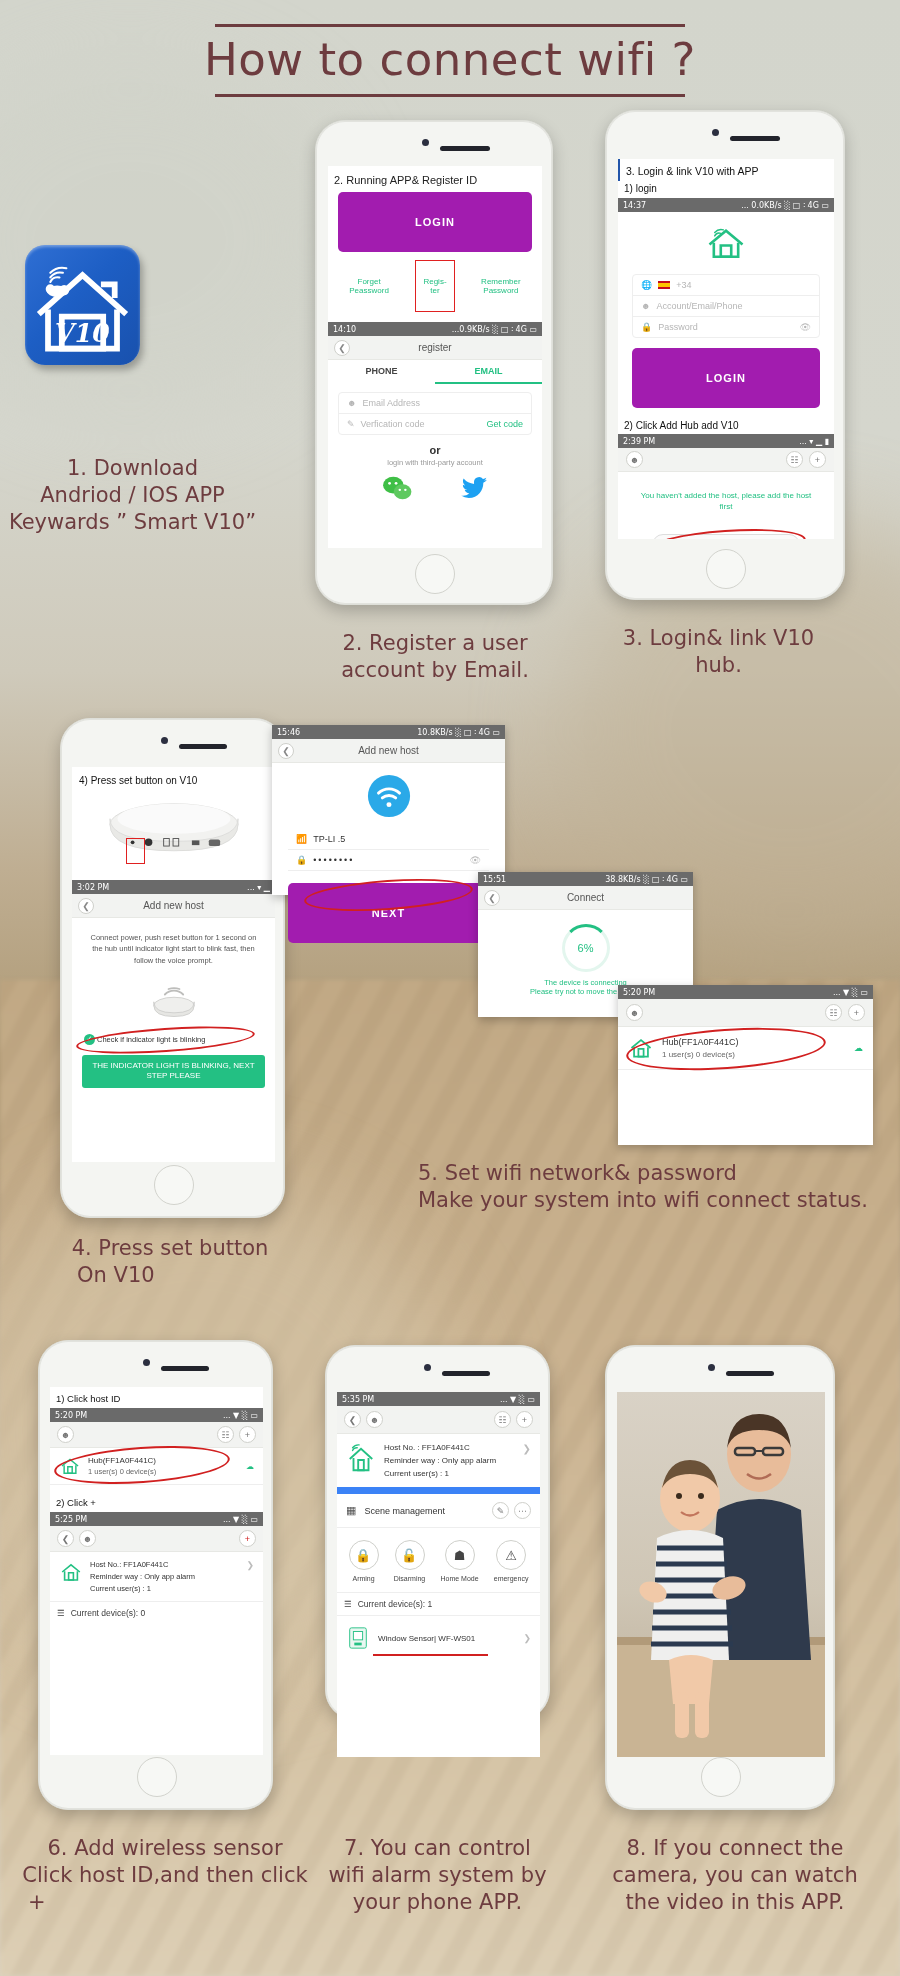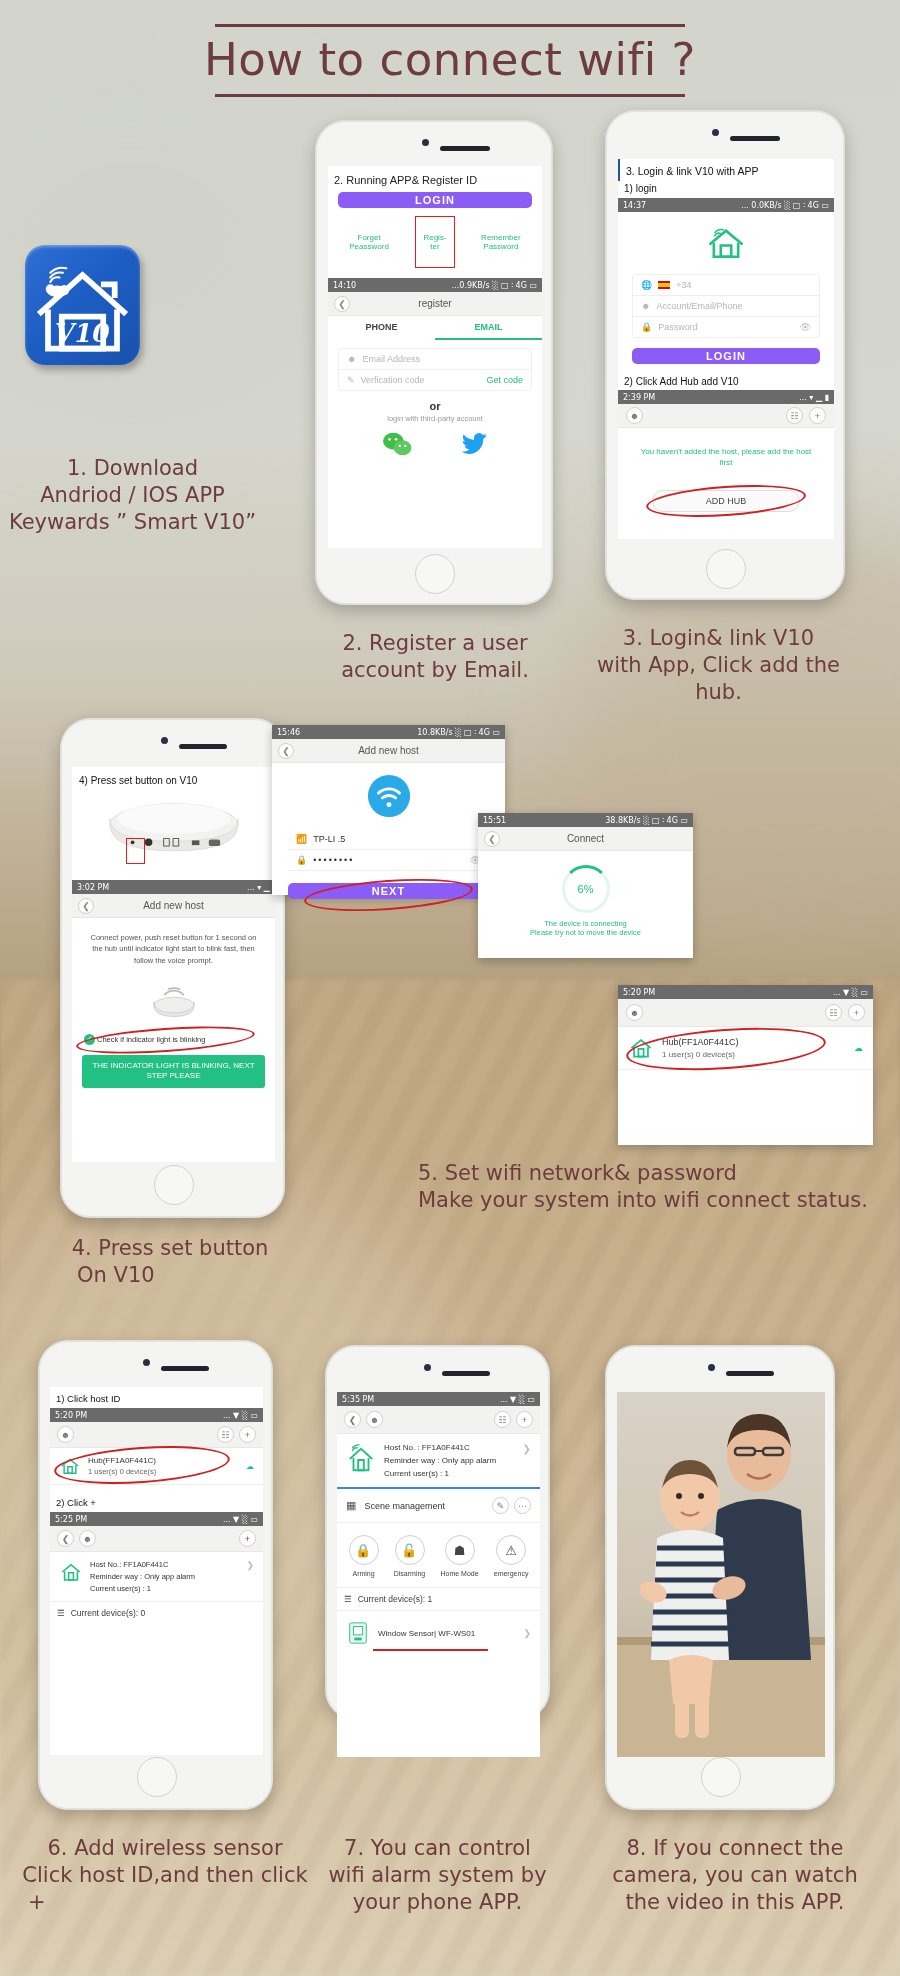--- a/index.html
+++ b/index.html
@@ -65,22 +65,22 @@
     background:#f2f3f1; height:24px; display:flex; align-items:center;
     justify-content:center; position:relative; font-size:10px; color:#555;
     border-bottom:1px solid #e7e8e4;
   }
   .navbar .back {
     position:absolute; left:6px; width:16px; height:16px; border-radius:50%;
     border:1px solid #cfd0cb; color:#888; font-size:9px;
     display:flex; align-items:center; justify-content:center; background:#fff;
   }
   .gbtn {
-    background:#8b5cf6; color:#fff; text-align:center; border-radius:5px;
-    font-size:11px; font-weight:bold; letter-spacing:1px; padding:2px 0;
+    background:#a21caf; color:#fff; text-align:center; border-radius:5px;
+    font-size:11px; font-weight:bold; letter-spacing:1px; padding:24px 0;
   }
   .glink { color:#23c083; font-size:8px; text-align:center; line-height:1.15; }
   .redbox { border:1.6px solid #e02020; }
   .field {
     display:flex; align-items:center; gap:6px; border-bottom:1px solid #eee;
     padding:5px 8px; font-size:9px; color:#b6b6b6;
   }
   .tabrow { display:flex; font-size:9px; font-weight:bold; color:#444; }
   .tabrow > div { flex:1; text-align:center; padding:6px 0; }
   .tabactive { color:#23c083; border-bottom:2px solid #23c083; }
@@ -250,21 +250,20 @@
     </div>
     <div style="font-size:8px;color:#23c083;text-align:center;padding:18px 20px;line-height:1.4;">You haven't added the host, please add the host first</div>
     <div style="position:relative;margin:4px 34px 0;">
       <div style="border:1px solid #ddd;border-radius:14px;text-align:center;font-size:9px;color:#444;padding:5px 0;background:#fafafa;">ADD HUB</div>
       <div class="redellipse" style="left:-6px;top:-4px;right:-6px;height:30px;"></div>
     </div>
   </div>
 </div>
 <div class="cap" style="left:576px;top:625px;width:285px;">
   <div>3. Login&amp; link V10</div>
-  <div>with App, Click add the</div>
   <div>hub.</div>
 </div>
 
 <div class="phone" style="left:60px;top:718px;width:225px;height:500px;">
   <div class="cam" style="left:100px;top:18px;"></div>
   <div class="spk" style="left:118px;top:25px;width:48px;"></div>
   <div class="home" style="left:93px;bottom:12px;width:40px;height:40px;"></div>
   <div class="screen" style="left:11px;top:48px;width:203px;height:395px;">
     <div style="font-size:10px;color:#111;padding:8px 7px 4px;">4) Press set button on V10</div>
     <div style="position:relative;text-align:center;padding:6px 0 10px;">
@@ -342,21 +341,21 @@
     <span>🔒</span>
     <span style="color:#333;letter-spacing:2px;">••••••••</span>
     <span style="margin-left:auto;">👁</span>
   </div>
   <div style="position:relative;margin:12px 16px 0;">
     <div class="gbtn">NEXT</div>
     <div class="redellipse" style="left:16px;top:-3px;right:16px;height:30px;"></div>
   </div>
 </div>
 
-<div style="position:absolute;left:478px;top:813px;width:215px;height:145px;background:#fff;box-shadow:0 3px 9px rgba(0,0,0,.25);">
+<div style="position:absolute;left:478px;top:872px;width:215px;height:145px;background:#fff;box-shadow:0 3px 9px rgba(0,0,0,.25);">
   <div class="statbar">
     <span>15:51</span>
     <span>38.8KB/s ░ □ ∶ 4G ▭</span>
   </div>
   <div class="navbar">
     <div class="back">❮</div>
     <span>Connect</span>
   </div>
   <div style="text-align:center;padding:14px 0 6px;position:relative;">
     <div style="width:48px;height:48px;border-radius:50%;border:3px solid #e3f6ee;border-top-color:#23c083;margin:0 auto;display:flex;align-items:center;justify-content:center;">
@@ -490,21 +489,21 @@
     <div class="navbar" style="justify-content:space-between;padding:0 7px;height:28px;">
       <div style="display:flex;gap:5px;">
         <div class="circ-icon">❮</div>
         <div class="circ-icon">☻</div>
       </div>
       <div style="display:flex;gap:5px;">
         <div class="circ-icon">☷</div>
         <div class="circ-icon">+</div>
       </div>
     </div>
-    <div style="padding:9px 9px;border-bottom:2px solid #3b82f6;display:flex;gap:8px;align-items:flex-start;">
+    <div style="padding:9px 9px;border-bottom:7px solid #3b82f6;display:flex;gap:8px;align-items:flex-start;">
       <svg width="30" height="32" viewBox="0 0 32 34">
         <g fill="none" stroke="#23c083" stroke-width="2">
           <path d="M4 17 L16 6 L28 17"></path>
             <path d="M8 16 L8 29 L24 29 L24 16"></path>
           <path d="M13 18 L19 18 L19 29 L13 29 Z"></path>
         </g>
         <g fill="none" stroke="#23c083" stroke-width="1.4" stroke-linecap="round">
           <path d="M7 8 A5 5 0 0 1 12 5"></path>
             <path d="M7 5 A8 8 0 0 1 14 2"></path>
         </g>

